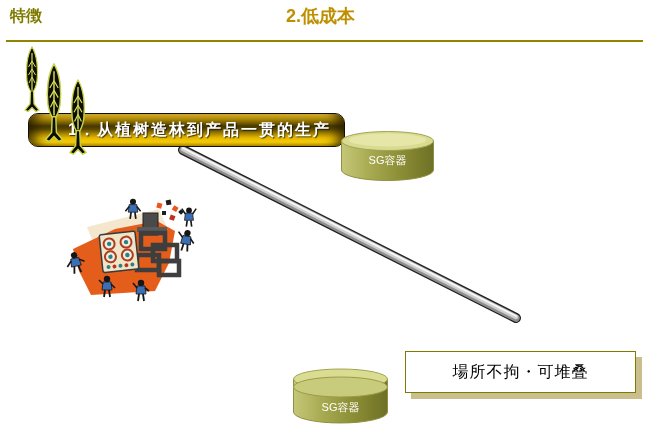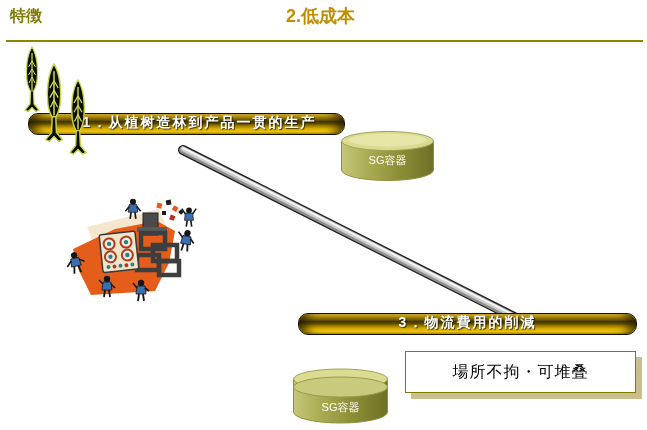--- a/index.html
+++ b/index.html
@@ -12,27 +12,27 @@
     position:absolute;left:10px;top:6px;font-size:16px;font-weight:bold;color:#7F7B00;
   }
   .slide-title{
     position:absolute;left:242px;top:4px;font-size:18px;font-weight:bold;color:#BE9000;margin-left:44px;
   }
   .header-rule{
     position:absolute;left:6px;right:4px;top:40px;height:2px;background:#8F8600;
   }
   
   .gold-bar{
-    position:absolute;z-index:2;height:22px;border:1px solid #161000;border-radius:10px;
+    position:absolute;z-index:2;height:34px;border:1px solid #161000;border-radius:10px;
     background:linear-gradient(180deg,
       #f3cf4a 0%, #d9ad18 8%, #8a6d00 24%, #453700 38%, #5d4a00 48%,
       #a98700 62%, #e7b900 75%, #ffd70a 88%, #d2a400 100%);
     box-shadow:inset 12px 0 12px -6px rgba(35,26,0,.8), inset -12px 0 12px -6px rgba(35,26,0,.8);
-    display:flex;justify-content:center;
-    color:#ffffff;font-weight:bold;font-size:14px;letter-spacing:2px;
+    display:flex;align-items:center;justify-content:center;
+    color:#ffffff;font-weight:bold;font-size:16px;letter-spacing:2px;
     text-shadow:1px 1px 1px rgba(0,0,0,.65);
     box-sizing:border-box;
   }
   #bar1{left:28px;top:113px;width:317px;padding-left:26px;}
   #bar2{left:190px;top:213px;width:335px;}
   #bar3{left:298px;top:313px;width:339px;}
   
   .art{position:absolute;}
   #pipe-layer{left:0;top:0;z-index:1;}
   #trees{left:14px;top:44px;z-index:3;}
@@ -154,23 +154,20 @@
         <line x1="4" y1="-10" x2="8" y2="-16" stroke="#161616" stroke-width="1.6"></line>
         <line x1="-2" y1="-3" x2="-3" y2="4" stroke="#161616" stroke-width="1.8"></line>
         <line x1="2" y1="-3" x2="3" y2="4" stroke="#161616" stroke-width="1.8"></line>
       </g>
     </g>
   </svg>
 
   <div id="bar1" class="gold-bar">
     <span>1．从植树造林到产品一贯的生产</span>
   </div>
-  <div id="bar3" class="gold-bar">
-    <span>3．物流費用的削減</span>
-  </div>
 
   <svg id="trees" class="art" width="85" height="115" viewBox="0 0 85 115">
     <defs>
       <g id="tree">
         <path d="M0,0 C5,8 6.5,22 5,34 C4,40 2,44 0,46 C-2,44 -4,40 -5,34 C-6.5,22 -5,8 0,0 Z" fill="#0d0d00" stroke="#C9D44C" stroke-width="1.2"></path>
         <line x1="0" y1="6" x2="0" y2="43" stroke="#D8E35C" stroke-width="1.2"></line>
         <line x1="0" y1="14" x2="-3.5" y2="20" stroke="#D8E35C" stroke-width="1"></line>
         <line x1="0" y1="14" x2="3.5" y2="20" stroke="#D8E35C" stroke-width="1"></line>
         <line x1="0" y1="22" x2="-3.5" y2="28" stroke="#D8E35C" stroke-width="1"></line>
         <line x1="0" y1="22" x2="3.5" y2="28" stroke="#D8E35C" stroke-width="1"></line>

